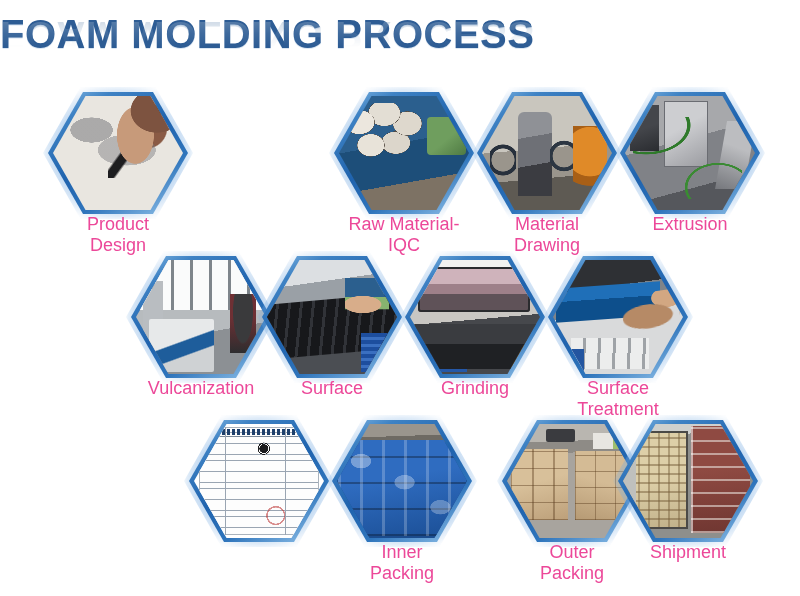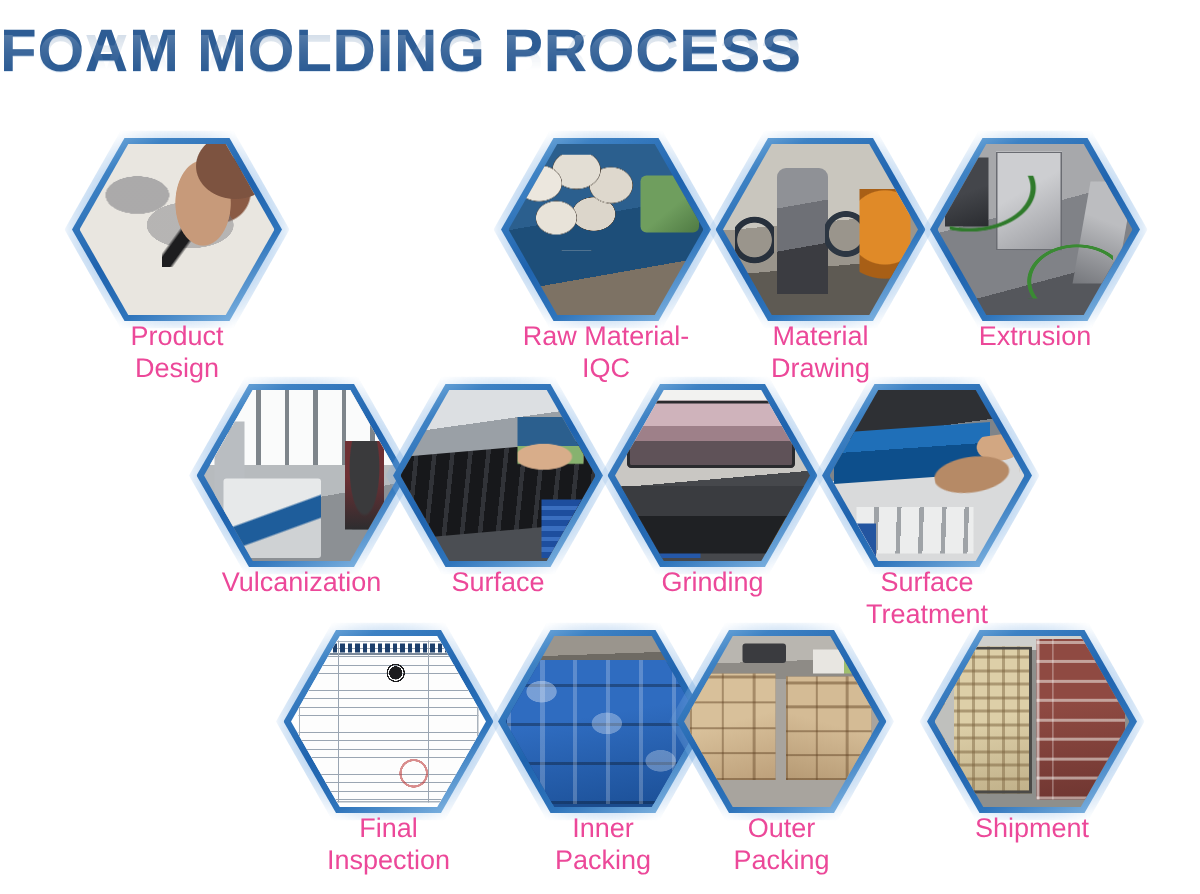--- a/index.html
+++ b/index.html
@@ -691,37 +691,35 @@
     <div class="hex-cell" style="left:189px;">
       <div class="hex-wrap">
         <div class="hex-glow"></div>
         <div class="hex-border"></div>
         <div class="hex-photo">
           <div class="hex-photo-art art-doc">
               <span class="sub-a"></span>
             </div>
         </div>
       </div>
-      <div class="hex-label">Final
-Inspection</div>
     </div>
 
     <div class="hex-cell" style="left:332px;">
       <div class="hex-wrap">
         <div class="hex-glow"></div>
         <div class="hex-border"></div>
         <div class="hex-photo">
           <div class="hex-photo-art art-inner"></div>
         </div>
       </div>
       <div class="hex-label">Inner
 Packing</div>
     </div>
 
-    <div class="hex-cell" style="left:451px;text-decoration:underline;">
+    <div class="hex-cell" style="left:502px;text-decoration:underline;">
       <div class="hex-wrap">
         <div class="hex-glow"></div>
         <div class="hex-border"></div>
         <div class="hex-photo">
           <div class="hex-photo-art art-outer">
               <span class="sub-a"></span>
               <span class="sub-b"></span>
             </div>
         </div>
       </div>

